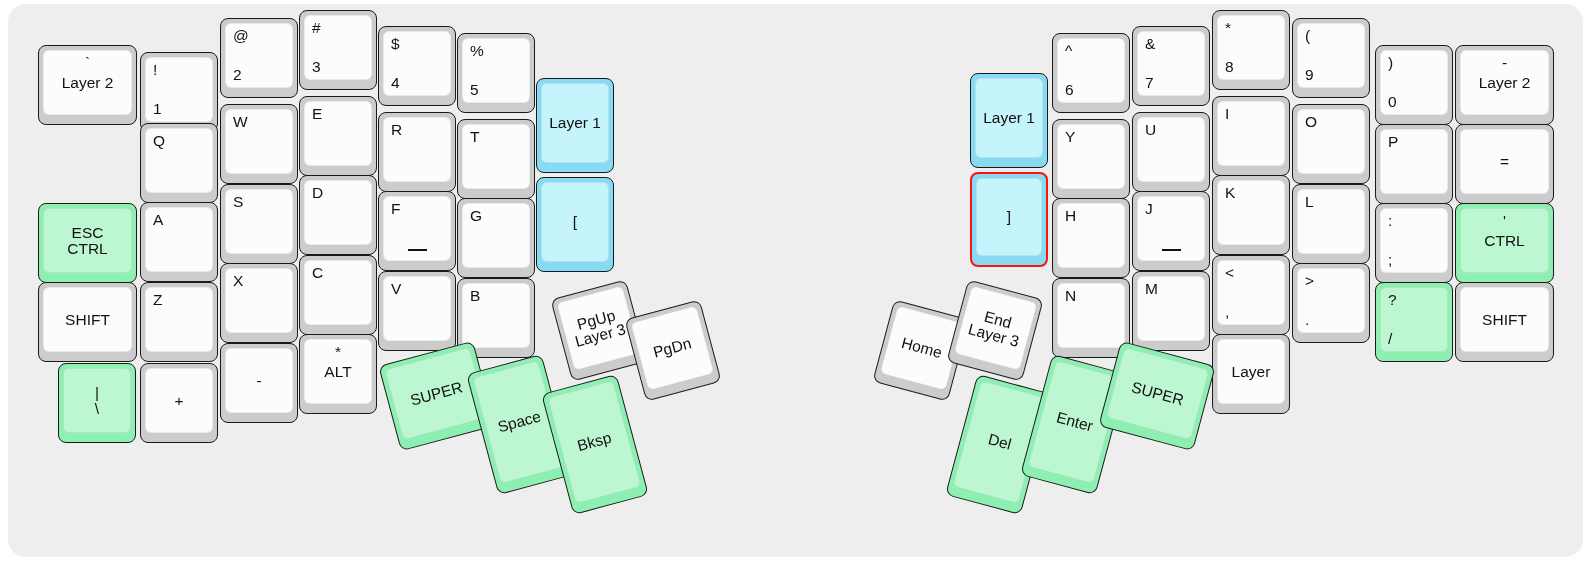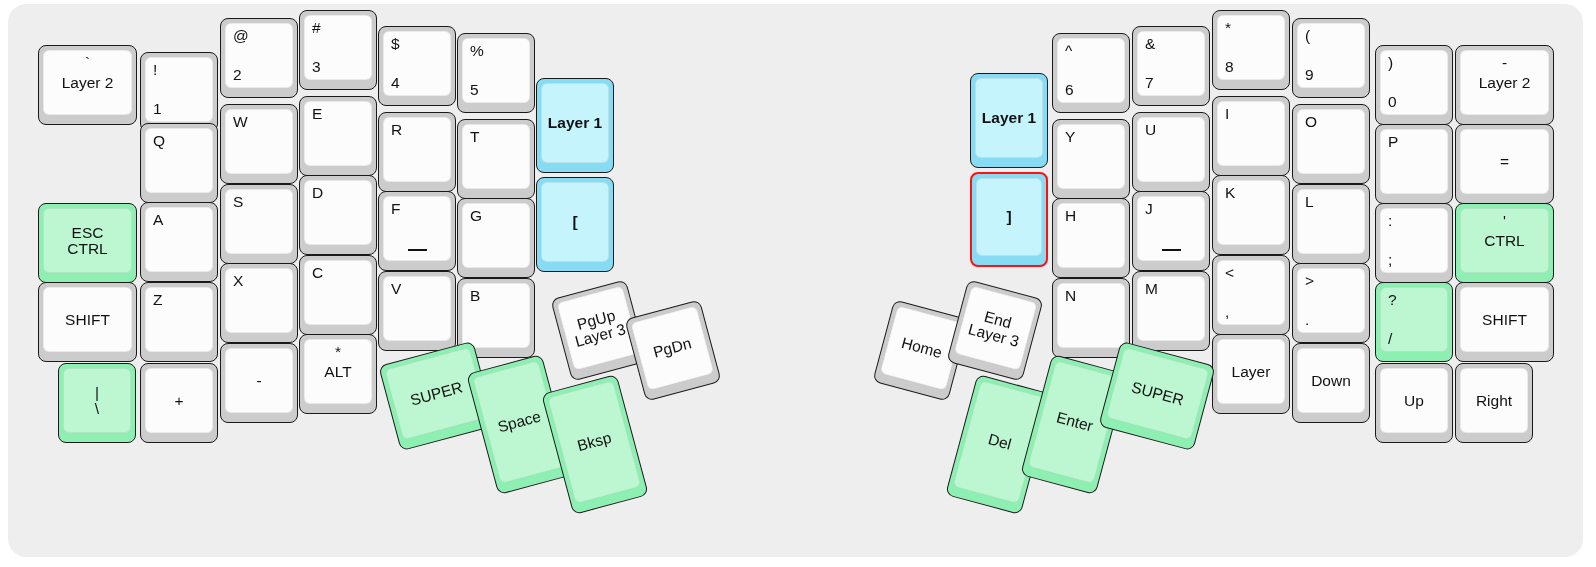--- a/index.html
+++ b/index.html
@@ -42,21 +42,21 @@
     background: #fcfcfc;
     border: 1px solid rgba(0,0,0,0.07);
     position: relative;
     display: flex;
     flex-direction: column;
     overflow: hidden;
   }
   
   .key.green          { background: #8df0b2; }
   .key.green .cap     { background: #bdf7d2; }
-  .key.blue           { background: #87dcf4; font-weight: bold; }
+  .key.blue           { background: #87dcf4; }
   .key.blue .cap      { background: #c6f4fd; }
   .key.selected       { border-color: #ff1111; border-width: 2px; }
 
   
   .lg {
     position: absolute;
     font-size: 15.5px;
     color: #111111;
     line-height: 1.05;
     white-space: pre;
@@ -365,25 +365,20 @@
           <div class="cap">
             <div class="lg tl">L</div>
           </div>
         </div>
         <div class="key" style="left: 1284px; top: 259px; width: 78px; height: 80px;">
           <div class="cap">
             <div class="lg tl">&gt;</div>
             <div class="lg bl">.</div>
           </div>
         </div>
-        <div class="key" style="left: 1284px; top: 339px; width: 78px; height: 80px;">
-          <div class="cap">
-            <div class="lg c">Down</div>
-          </div>
-        </div>
         <div class="key" style="left: 1367px; top: 41px; width: 78px; height: 80px;">
           <div class="cap">
             <div class="lg tl">)</div>
             <div class="lg bl">0</div>
           </div>
         </div>
         <div class="key" style="left: 1367px; top: 120px; width: 78px; height: 80px;">
           <div class="cap">
             <div class="lg tl">P</div>
           </div>
@@ -393,50 +388,40 @@
             <div class="lg tl">:</div>
             <div class="lg bl">;</div>
           </div>
         </div>
         <div class="key green" style="left: 1367px; top: 278px; width: 78px; height: 80px;">
           <div class="cap">
             <div class="lg tl">?</div>
             <div class="lg bl">/</div>
           </div>
         </div>
-        <div class="key" style="left: 1367px; top: 359px; width: 78px; height: 80px;">
-          <div class="cap">
-            <div class="lg c">Up</div>
-          </div>
-        </div>
         <div class="key" style="left: 1447px; top: 41px; width: 99px; height: 80px;">
           <div class="cap">
             <div class="lg tc">-</div>
             <div class="lg c">Layer 2</div>
           </div>
         </div>
         <div class="key" style="left: 1447px; top: 120px; width: 99px; height: 80px;">
           <div class="cap">
             <div class="lg c">=</div>
           </div>
         </div>
         <div class="key green" style="left: 1447px; top: 199px; width: 99px; height: 80px;">
           <div class="cap">
             <div class="lg tc">'</div>
             <div class="lg c">CTRL</div>
           </div>
         </div>
         <div class="key" style="left: 1447px; top: 278px; width: 99px; height: 80px;">
           <div class="cap">
             <div class="lg c">SHIFT</div>
-          </div>
-        </div>
-        <div class="key" style="left: 1447px; top: 359px; width: 78px; height: 80px;">
-          <div class="cap">
-            <div class="lg c">Right</div>
           </div>
         </div>
         <div style="position: absolute; left: 0px; top: 0px; width: 100%; height: 100%;">
           <div class="key" style="left: 874px; top: 304px; width: 78px; height: 85px; transform: rotate(15deg);">
             <div class="cap">
               <div class="lg c">Home</div>
             </div>
           </div>
           <div class="key" style="left: 948px; top: 284px; width: 78px; height: 85px; transform: rotate(15deg);">
             <div class="cap">

